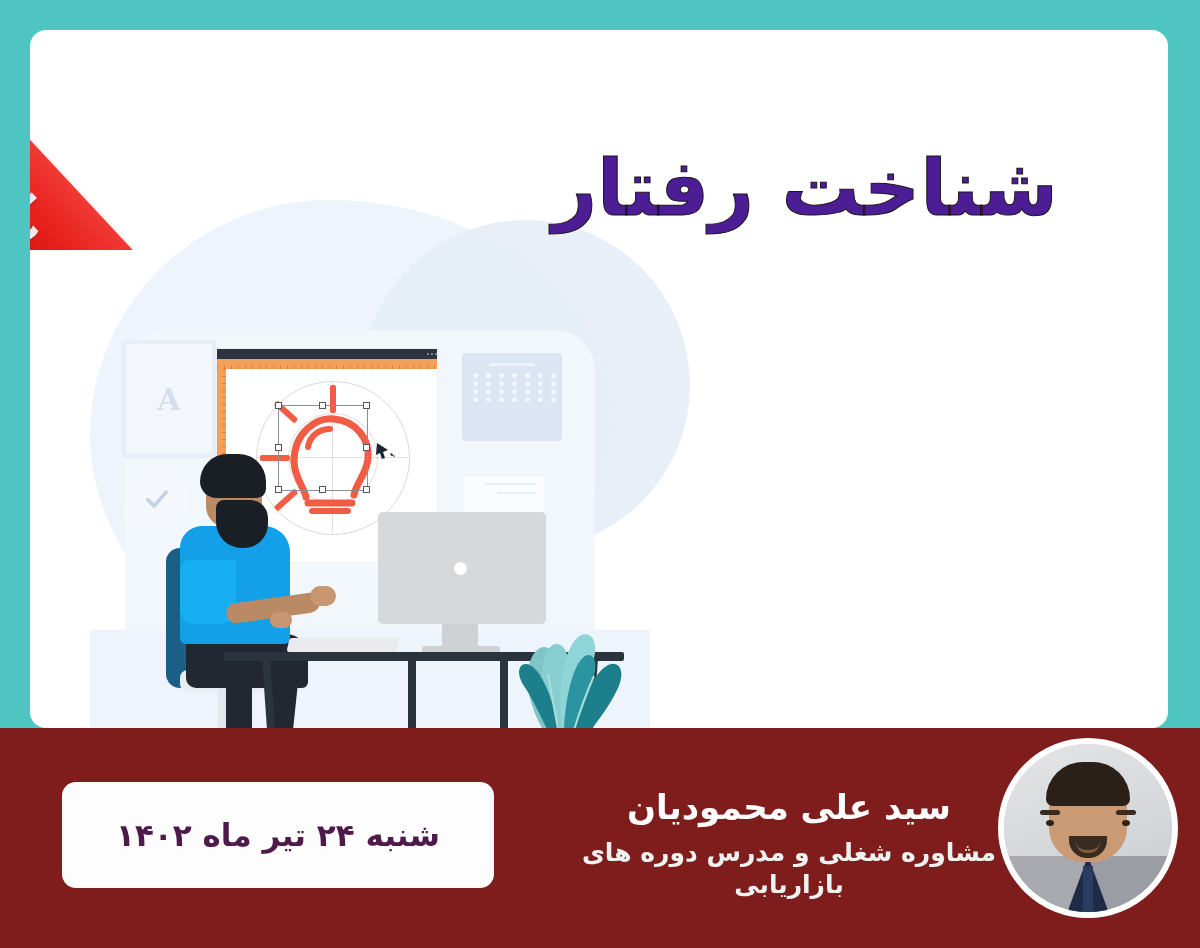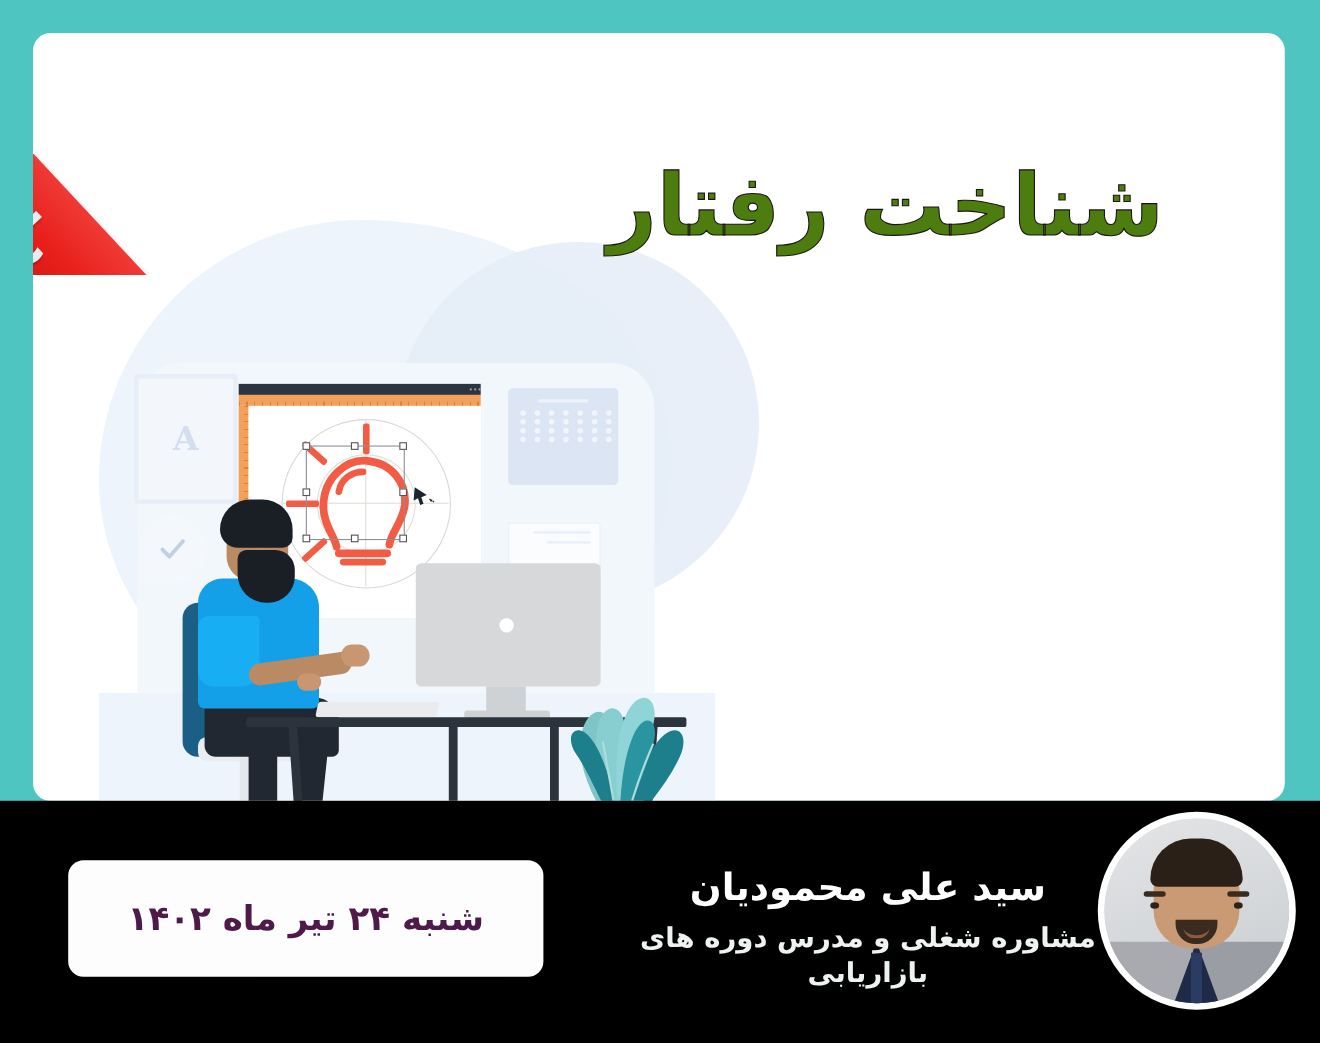--- a/index.html
+++ b/index.html
@@ -103,42 +103,42 @@
   .shin{position:absolute;left:240px;top:622px;width:26px;height:98px;background:#222831;border-radius:6px;transform:rotate(6deg);}
   .shin2{position:absolute;left:196px;top:648px;width:26px;height:84px;background:#222831;border-radius:6px;}
 
   
   .plant{position:absolute;left:460px;top:552px;width:150px;height:186px;}
 
   
   .headline{position:absolute;right:110px;top:112px;width:600px;text-align:right;direction:rtl;}
   .headline .ln{
     font-family:"DejaVu Sans","Liberation Sans",sans-serif;
-    font-weight:700;font-size:78px;line-height:1.18;color:#4d7c0f;
+    font-weight:700;font-size:78px;line-height:1.18;color:#4c1d95;
     letter-spacing:-1px;white-space:nowrap;
     -webkit-text-stroke:1px #1a1414;
   }
 
   
   .ribbon-wrap{position:absolute;left:30px;top:30px;width:390px;height:220px;overflow:hidden;pointer-events:none;}
   .ribbon{
     position:absolute;left:-108px;top:-6px;width:470px;height:104px;
     background:linear-gradient(180deg,#f03a35 0%,#e8201c 45%,#cf1410 100%);
     transform:rotate(47deg);transform-origin:left top;
     box-shadow:0 2px 6px rgba(0,0,0,.25);
     display:flex;align-items:center;justify-content:center;
   }
   .ribbon span{
     font-family:"DejaVu Sans","Liberation Sans",sans-serif;
     direction:rtl;font-weight:700;font-size:44px;color:#eceaea;
     text-shadow:1px 2px 2px rgba(0,0,0,.28);letter-spacing:1px;white-space:nowrap;
   }
 
   
-  .footer{position:absolute;left:0;top:728px;width:1200px;height:220px;background:#000000;}
+  .footer{position:absolute;left:0;top:728px;width:1200px;height:220px;background:#7f1d1d;}
 
   .date-card{
     position:absolute;left:62px;top:54px;width:432px;height:106px;
     background:#fdfdfd;border-radius:14px;
     display:flex;flex-direction:column;align-items:center;justify-content:center;gap:4px;
     direction:rtl;
   }
   .date-card .l1{font-size:31px;font-weight:700;color:#4d1a4a;letter-spacing:0;}
   .date-card .l2{font-size:31px;font-weight:700;color:#4d1a4a;}
 

